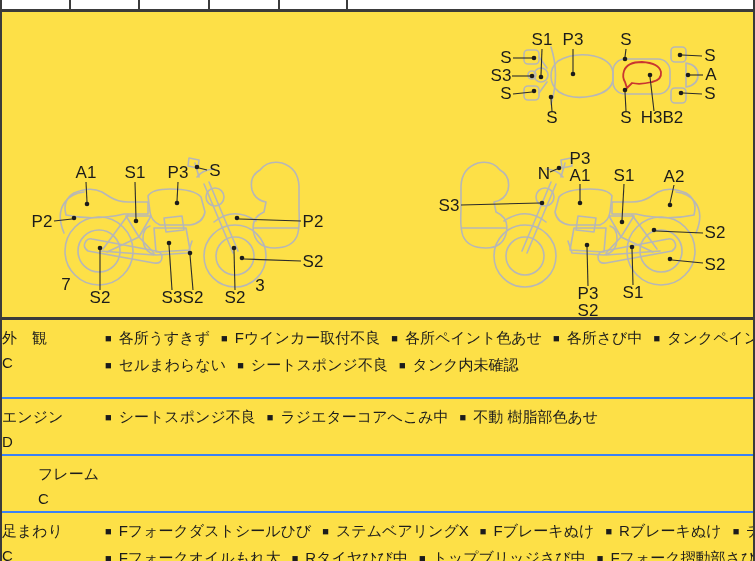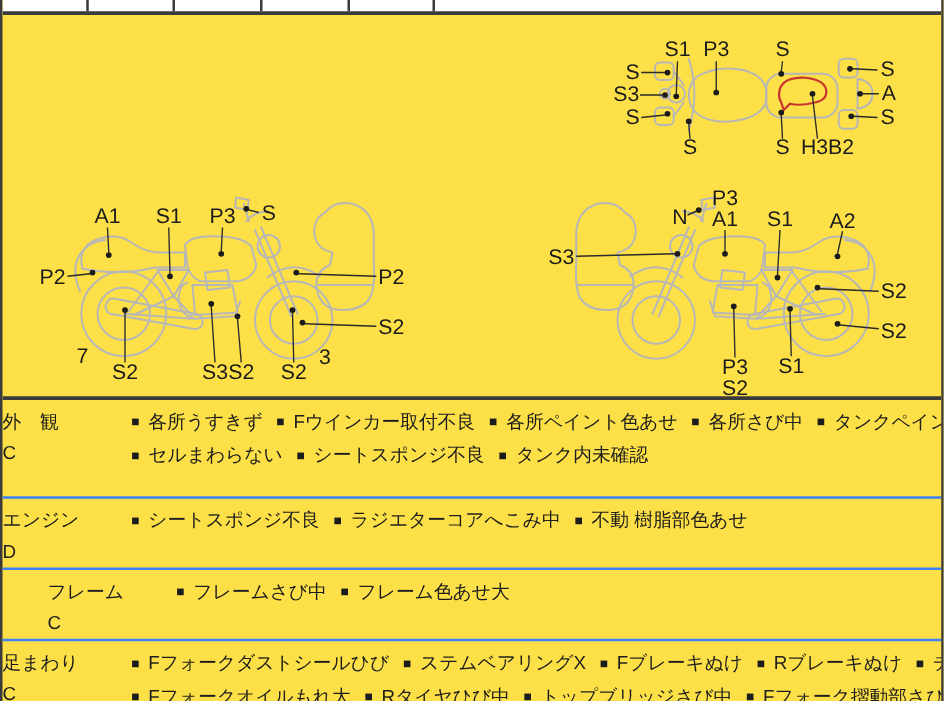--- a/index.html
+++ b/index.html
@@ -254,23 +254,20 @@
         </div>
         <div class="desc">
           <div class="desc-line"><span class="item"><span class="bullet">■</span><span>シートスポンジ不良</span></span><span class="item"><span class="bullet">■</span><span>ラジエターコアへこみ中</span></span><span class="item"><span class="bullet">■</span><span>不動 樹脂部色あせ</span></span></div>
         </div>
       </div>
       <div class="insp-row">
         <div class="cat">
           <div>フレーム</div>
           <div>C</div>
         </div>
-        <div class="desc">
-          <div class="desc-line"><span class="item"><span class="bullet">■</span><span>フレームさび中</span></span><span class="item"><span class="bullet">■</span><span>フレーム色あせ大</span></span></div>
-        </div>
       </div>
       <div class="insp-row">
         <div class="cat">
           <div>足まわり</div>
           <div>C</div>
         </div>
         <div class="desc">
           <div class="desc-line"><span class="item"><span class="bullet">■</span><span>Fフォークダストシールひび</span></span><span class="item"><span class="bullet">■</span><span>ステムベアリングX</span></span><span class="item"><span class="bullet">■</span><span>Fブレーキぬけ</span></span><span class="item"><span class="bullet">■</span><span>Rブレーキぬけ</span></span><span class="item"><span class="bullet">■</span><span>チェーンさび大</span></span></div>
           <div class="desc-line"><span class="item"><span class="bullet">■</span><span>Fフォークオイルもれ大</span></span><span class="item"><span class="bullet">■</span><span>Rタイヤひび中</span></span><span class="item"><span class="bullet">■</span><span>トップブリッジさび中</span></span><span class="item"><span class="bullet">■</span><span>Fフォーク摺動部さび中</span></span></div>
         </div>

